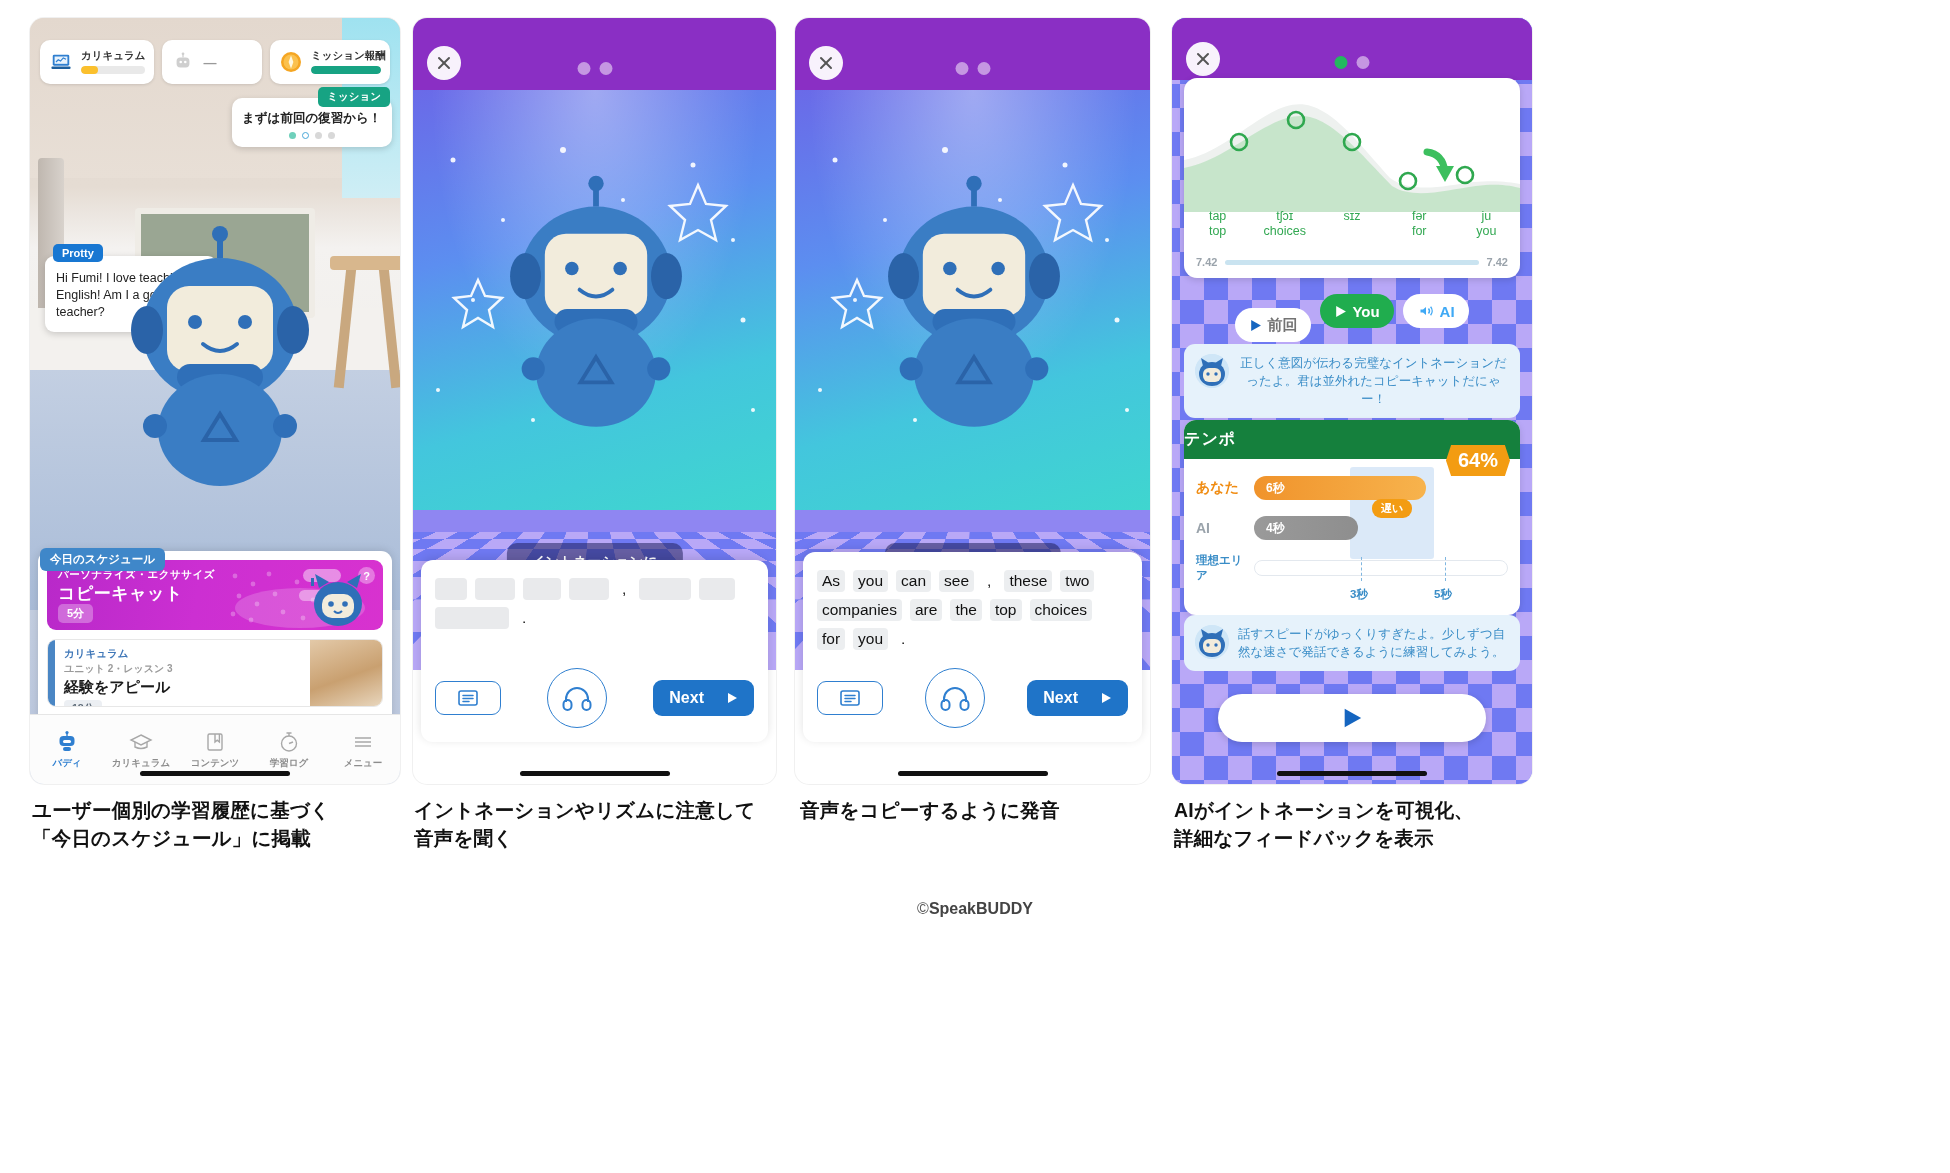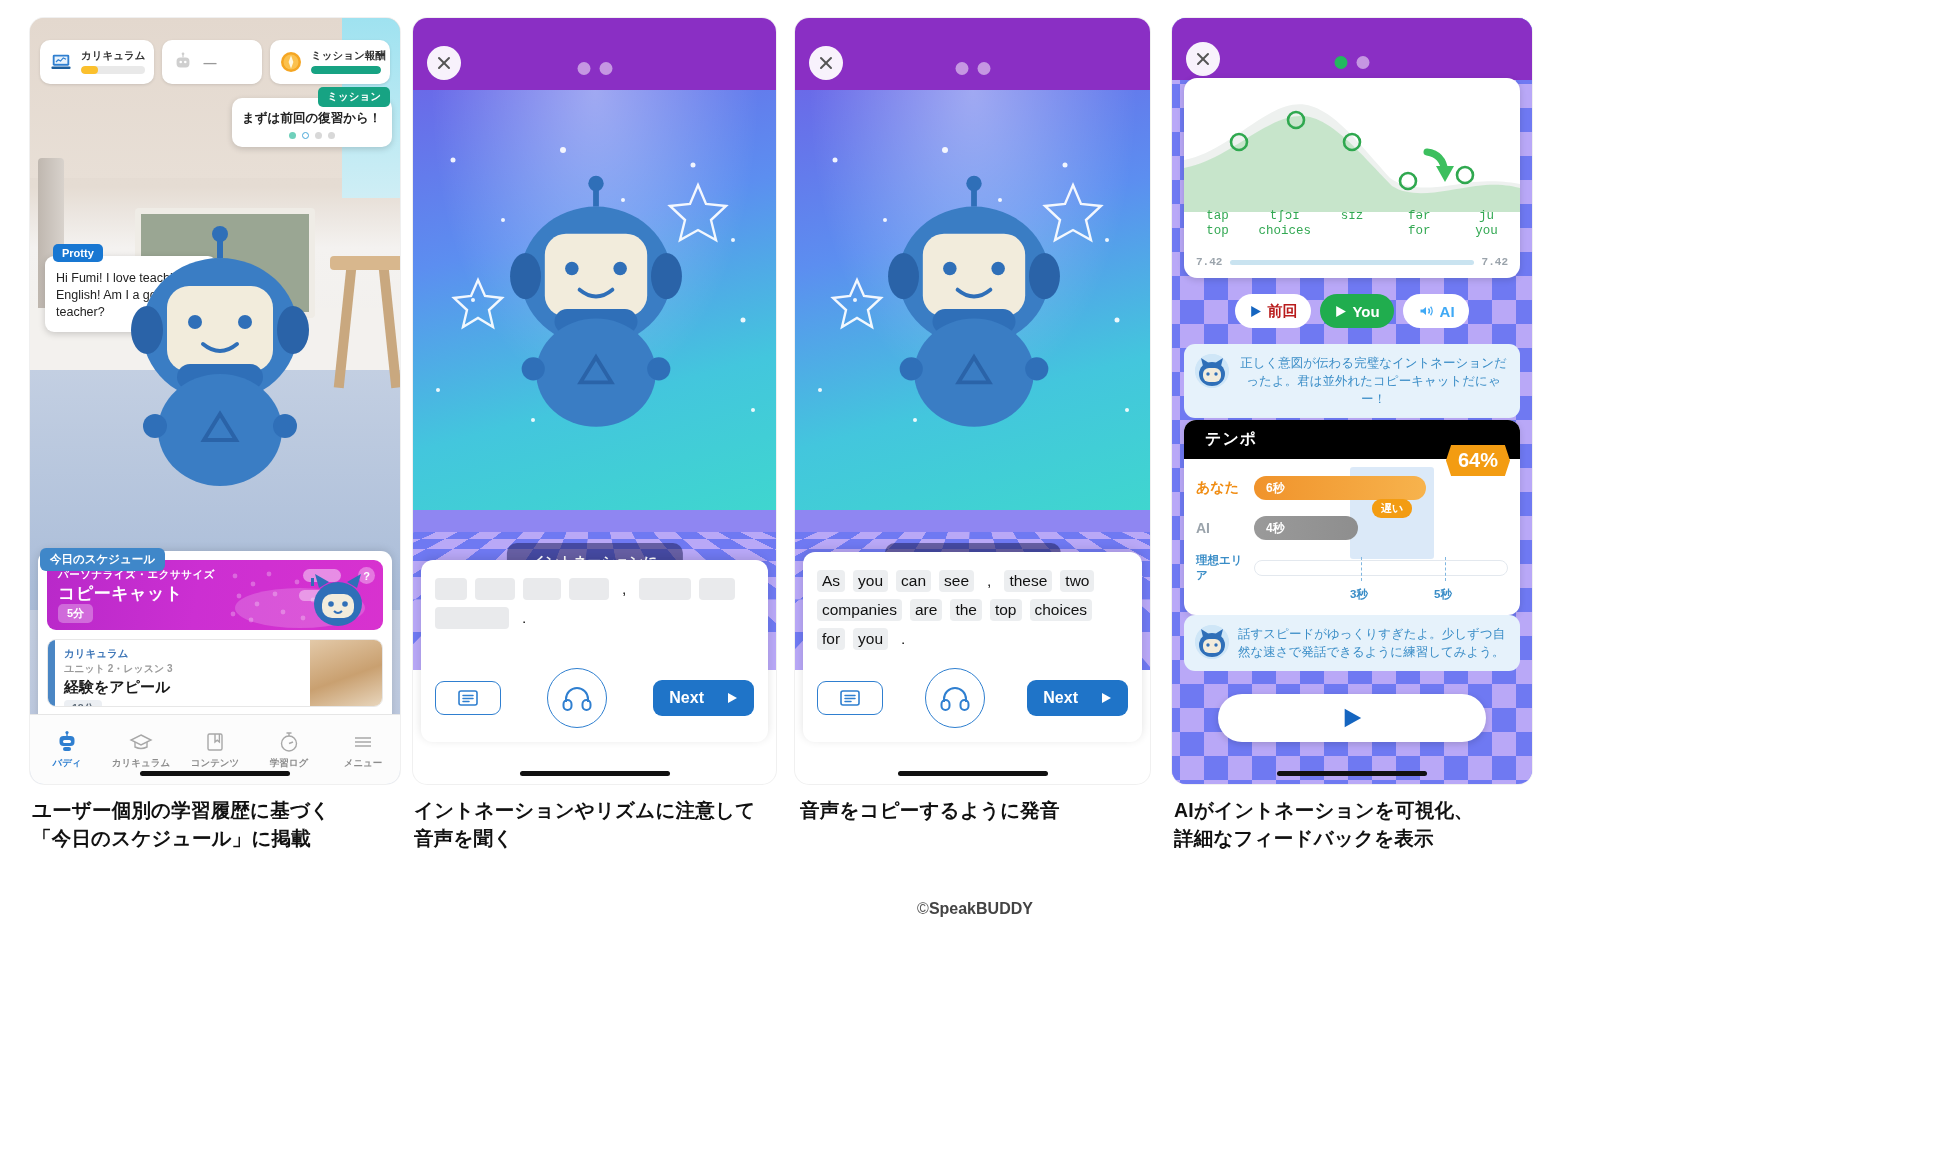--- a/index.html
+++ b/index.html
@@ -167,51 +167,51 @@
   
   .p4-bg { position:absolute; inset:0; background:#6f79f2; overflow:hidden; }
   .p4-chk { position:absolute; inset:-30px -40px;
             background-image:
               linear-gradient(45deg,#6f79f2 25%,transparent 25%,transparent 75%,#6f79f2 75%),
               linear-gradient(45deg,#6f79f2 25%,transparent 25%,transparent 75%,#6f79f2 75%);
             background-size:48px 48px; background-position:0 0,24px 24px;
             background-color:#b9a8f7; }
   .p4-top { position:absolute; left:0; top:0; width:100%; height:62px; background:#8a2fc4; }
   .chartcard { position:absolute; left:12px; top:60px; width:336px; height:200px;
-               background:#fff; border-radius:13px; box-shadow:0 2px 7px rgba(0,0,0,.14); overflow:hidden;font-family:Liberation Mono, monospace; }
+               background:#fff; border-radius:13px; box-shadow:0 2px 7px rgba(0,0,0,.14); overflow:hidden; }
   .chart-area { position:absolute; left:0; top:4px; width:100%; height:130px; }
   .ph-row { position:absolute; left:0; bottom:38px; width:100%; display:flex; }
   .ph-col { flex:1; text-align:center; }
   .ph-ipa { font-size:12.5px; color:#32a852; font-weight:500; line-height:1.25; }
   .ph-wrd { font-size:12.5px; color:#32a852; font-weight:500; line-height:1.25; }
   .dur-row { position:absolute; left:0; bottom:10px; width:100%; display:flex;
              align-items:center; gap:8px; padding:0 12px; }
   .dur-lbl { font-size:11px; color:#9aa3ab; font-weight:600; }
   .dur-track { flex:1; height:5px; border-radius:3px; background:#c9e3f0; }
 
   .playrow { position:absolute; left:0; top:276px; width:100%;
              display:flex; justify-content:center; gap:9px; }
   .pbtn { height:34px; border-radius:18px; display:flex; align-items:center; justify-content:center;
           gap:5px; padding:0 14px; font-size:15px; font-weight:700; background:#fff; }
-  .pbtn.prev { color:#b91c1c; }
+  .pbtn.prev { color:#737373;margin-top:14px; }
   .pbtn.you { background:#20ad4e; color:#fff; }
   .pbtn.ai { color:#3fa9f5; }
 
   .fb { position:absolute; left:12px; width:336px; background:#e6f2fb;
         border-radius:11px; padding:10px 11px; display:flex; gap:9px; }
   #fb1 { top:326px;text-align:center; }
   #fb2 { top:597px; }
   .fb-ava { width:34px; height:34px; flex:0 0 34px; border-radius:50%;
             background:#cfe6f7; overflow:hidden; position:relative; }
   .fb-txt { font-size:12.5px; color:#3a8dc7; line-height:1.45; font-weight:500; }
 
   .tempocard { position:absolute; left:12px; top:402px; width:336px; border-radius:12px;
                overflow:hidden; background:#fff; box-shadow:0 2px 7px rgba(0,0,0,.12); }
-  .tempo-hd { background:#000000; color:#fff; font-size:16px; font-weight:800;
-              padding:9px 21px; letter-spacing:1px; }
+  .tempo-hd { background:#15803d; color:#fff; font-size:16px; font-weight:800;
+              padding:9px 0; letter-spacing:1px; }
   .tempo-body { position:relative; padding:14px 12px 12px; }
   .pctbadge { position:absolute; right:10px; top:-14px; background:#f39c12; color:#fff;
               font-size:20px; font-weight:800; padding:4px 12px;
               clip-path:polygon(8% 0,92% 0,100% 50%,92% 100%,8% 100%,0 50%); }
   .ideal-zone { position:absolute; left:166px; top:8px; width:84px; height:92px;
                 background:#cfe2f5; opacity:.75; border-radius:3px; }
   .trow { position:relative; display:flex; align-items:center; height:30px; margin-bottom:10px; }
   .trow-lbl { width:58px; flex:0 0 58px; font-size:14px; font-weight:700; }
   .trow-lbl.you { color:#f08c12; }
   .trow-lbl.ai { color:#9aa3ab; font-weight:600; }

